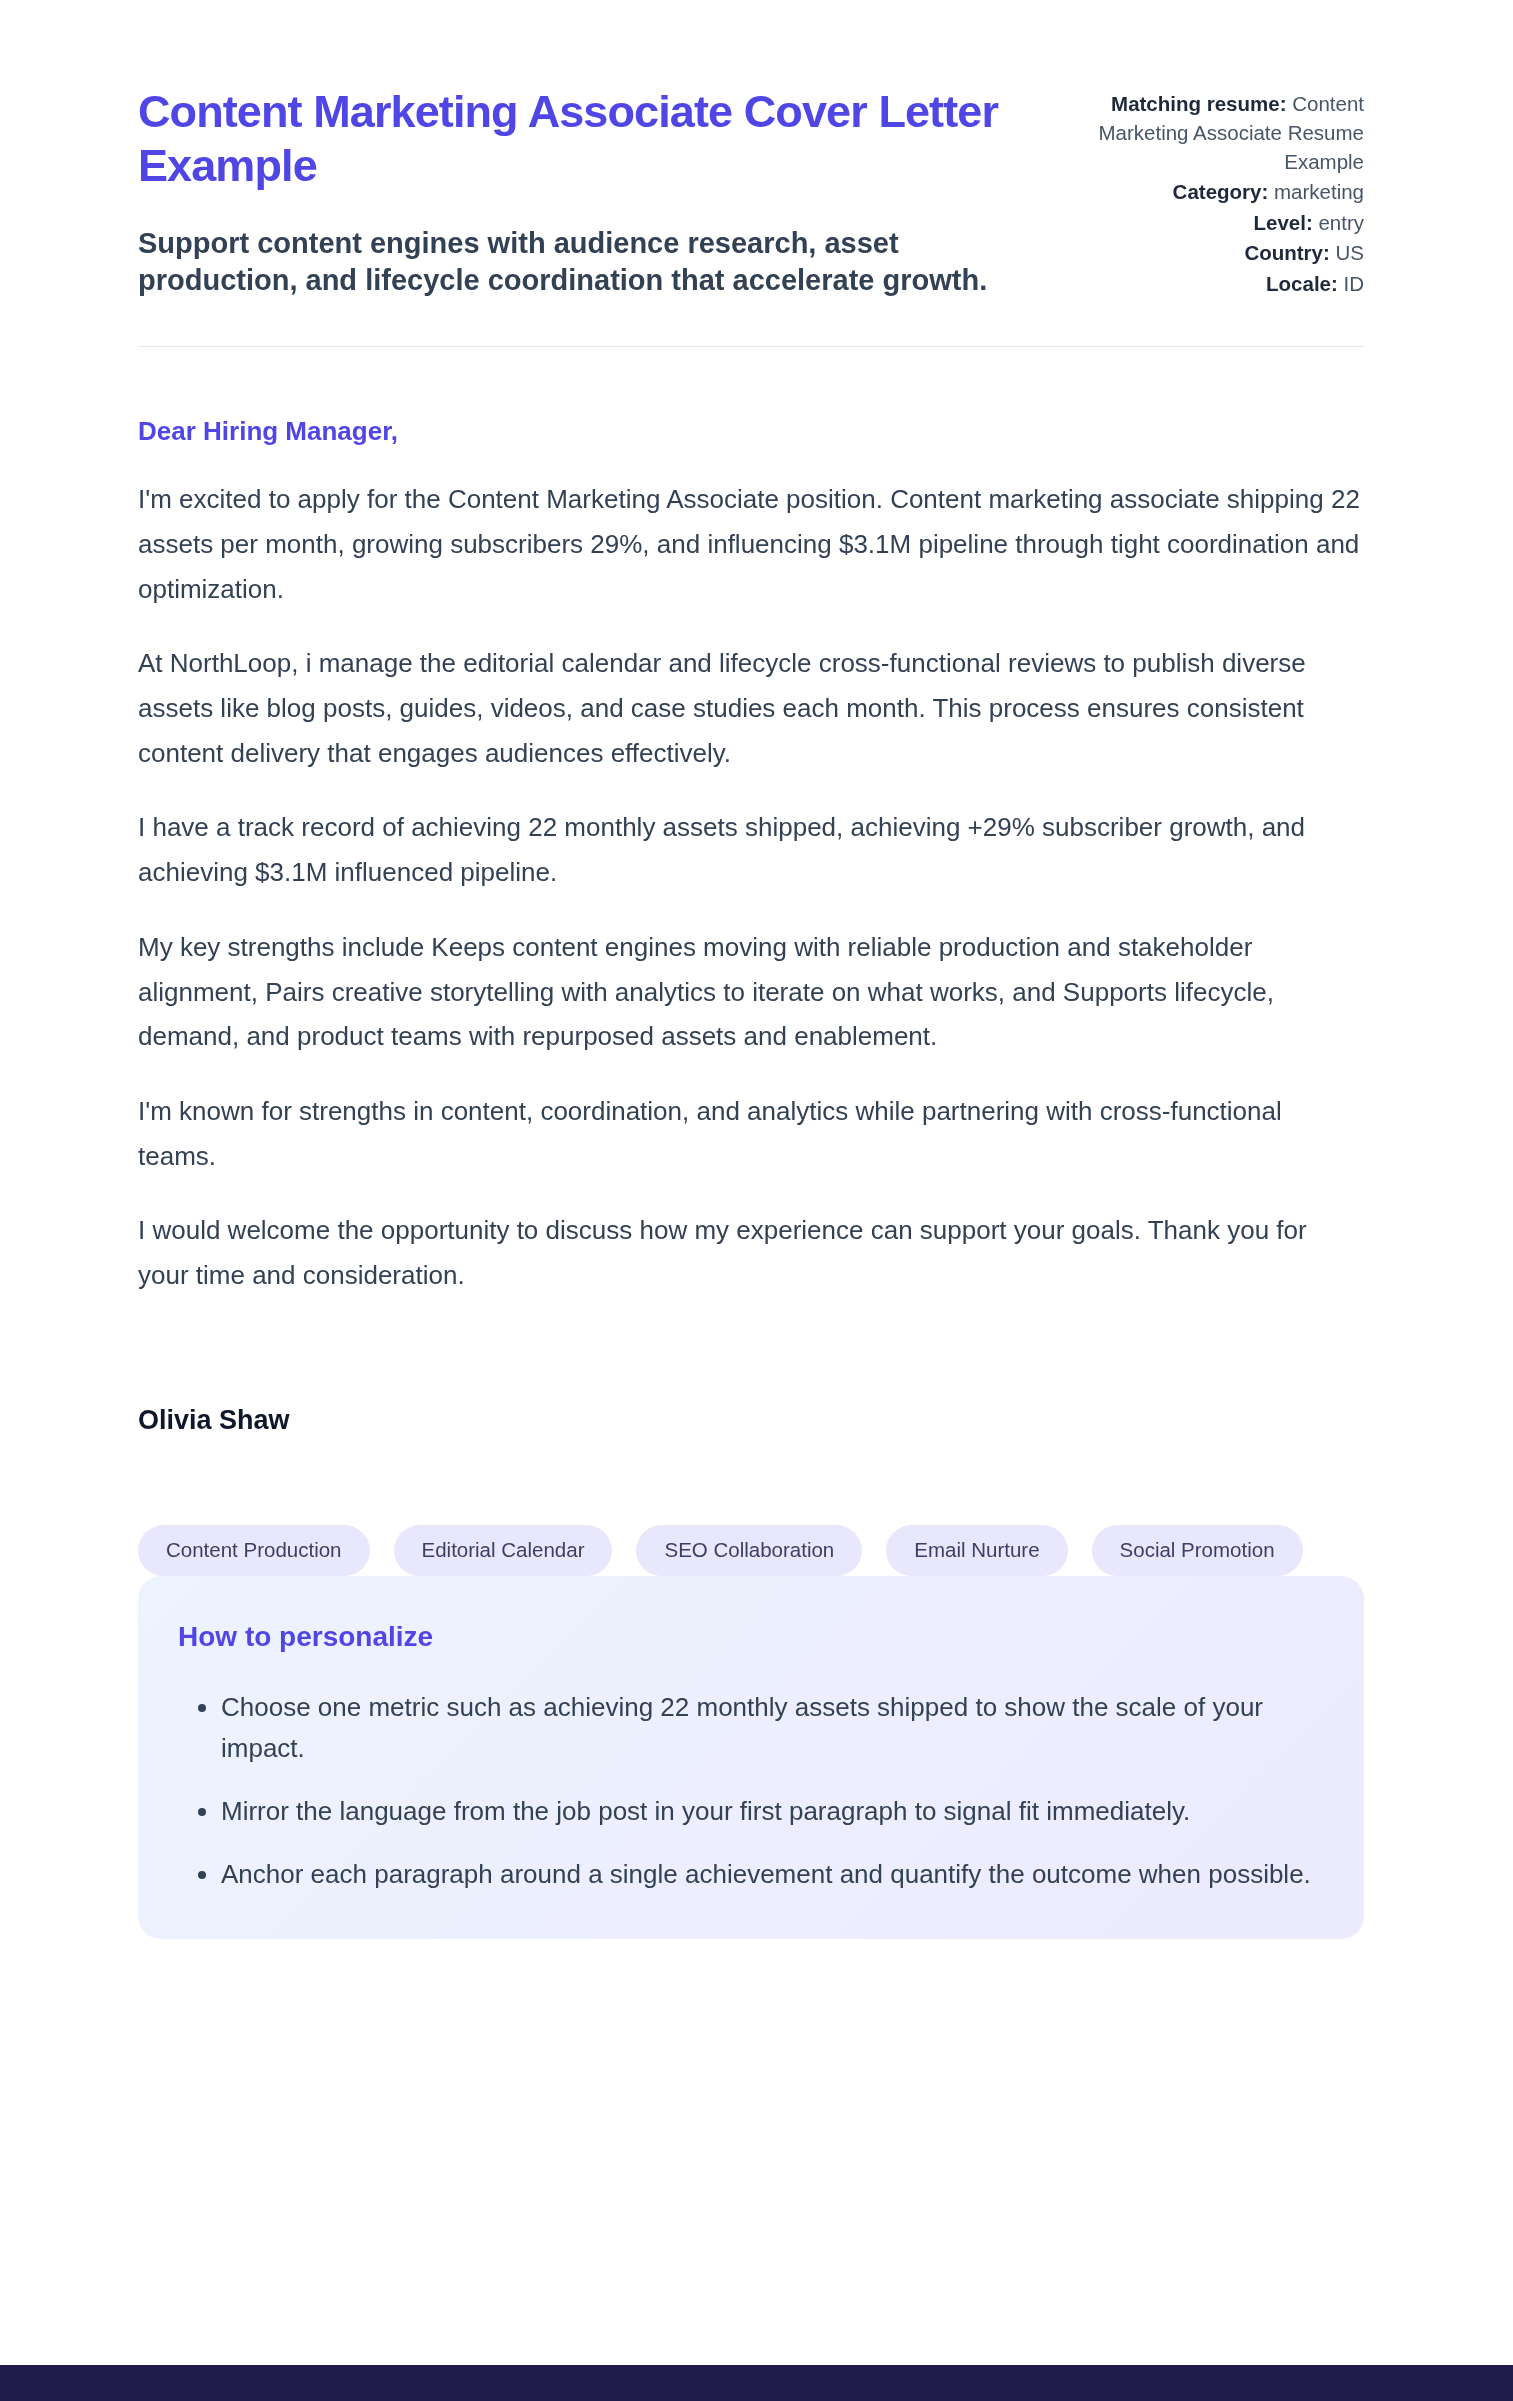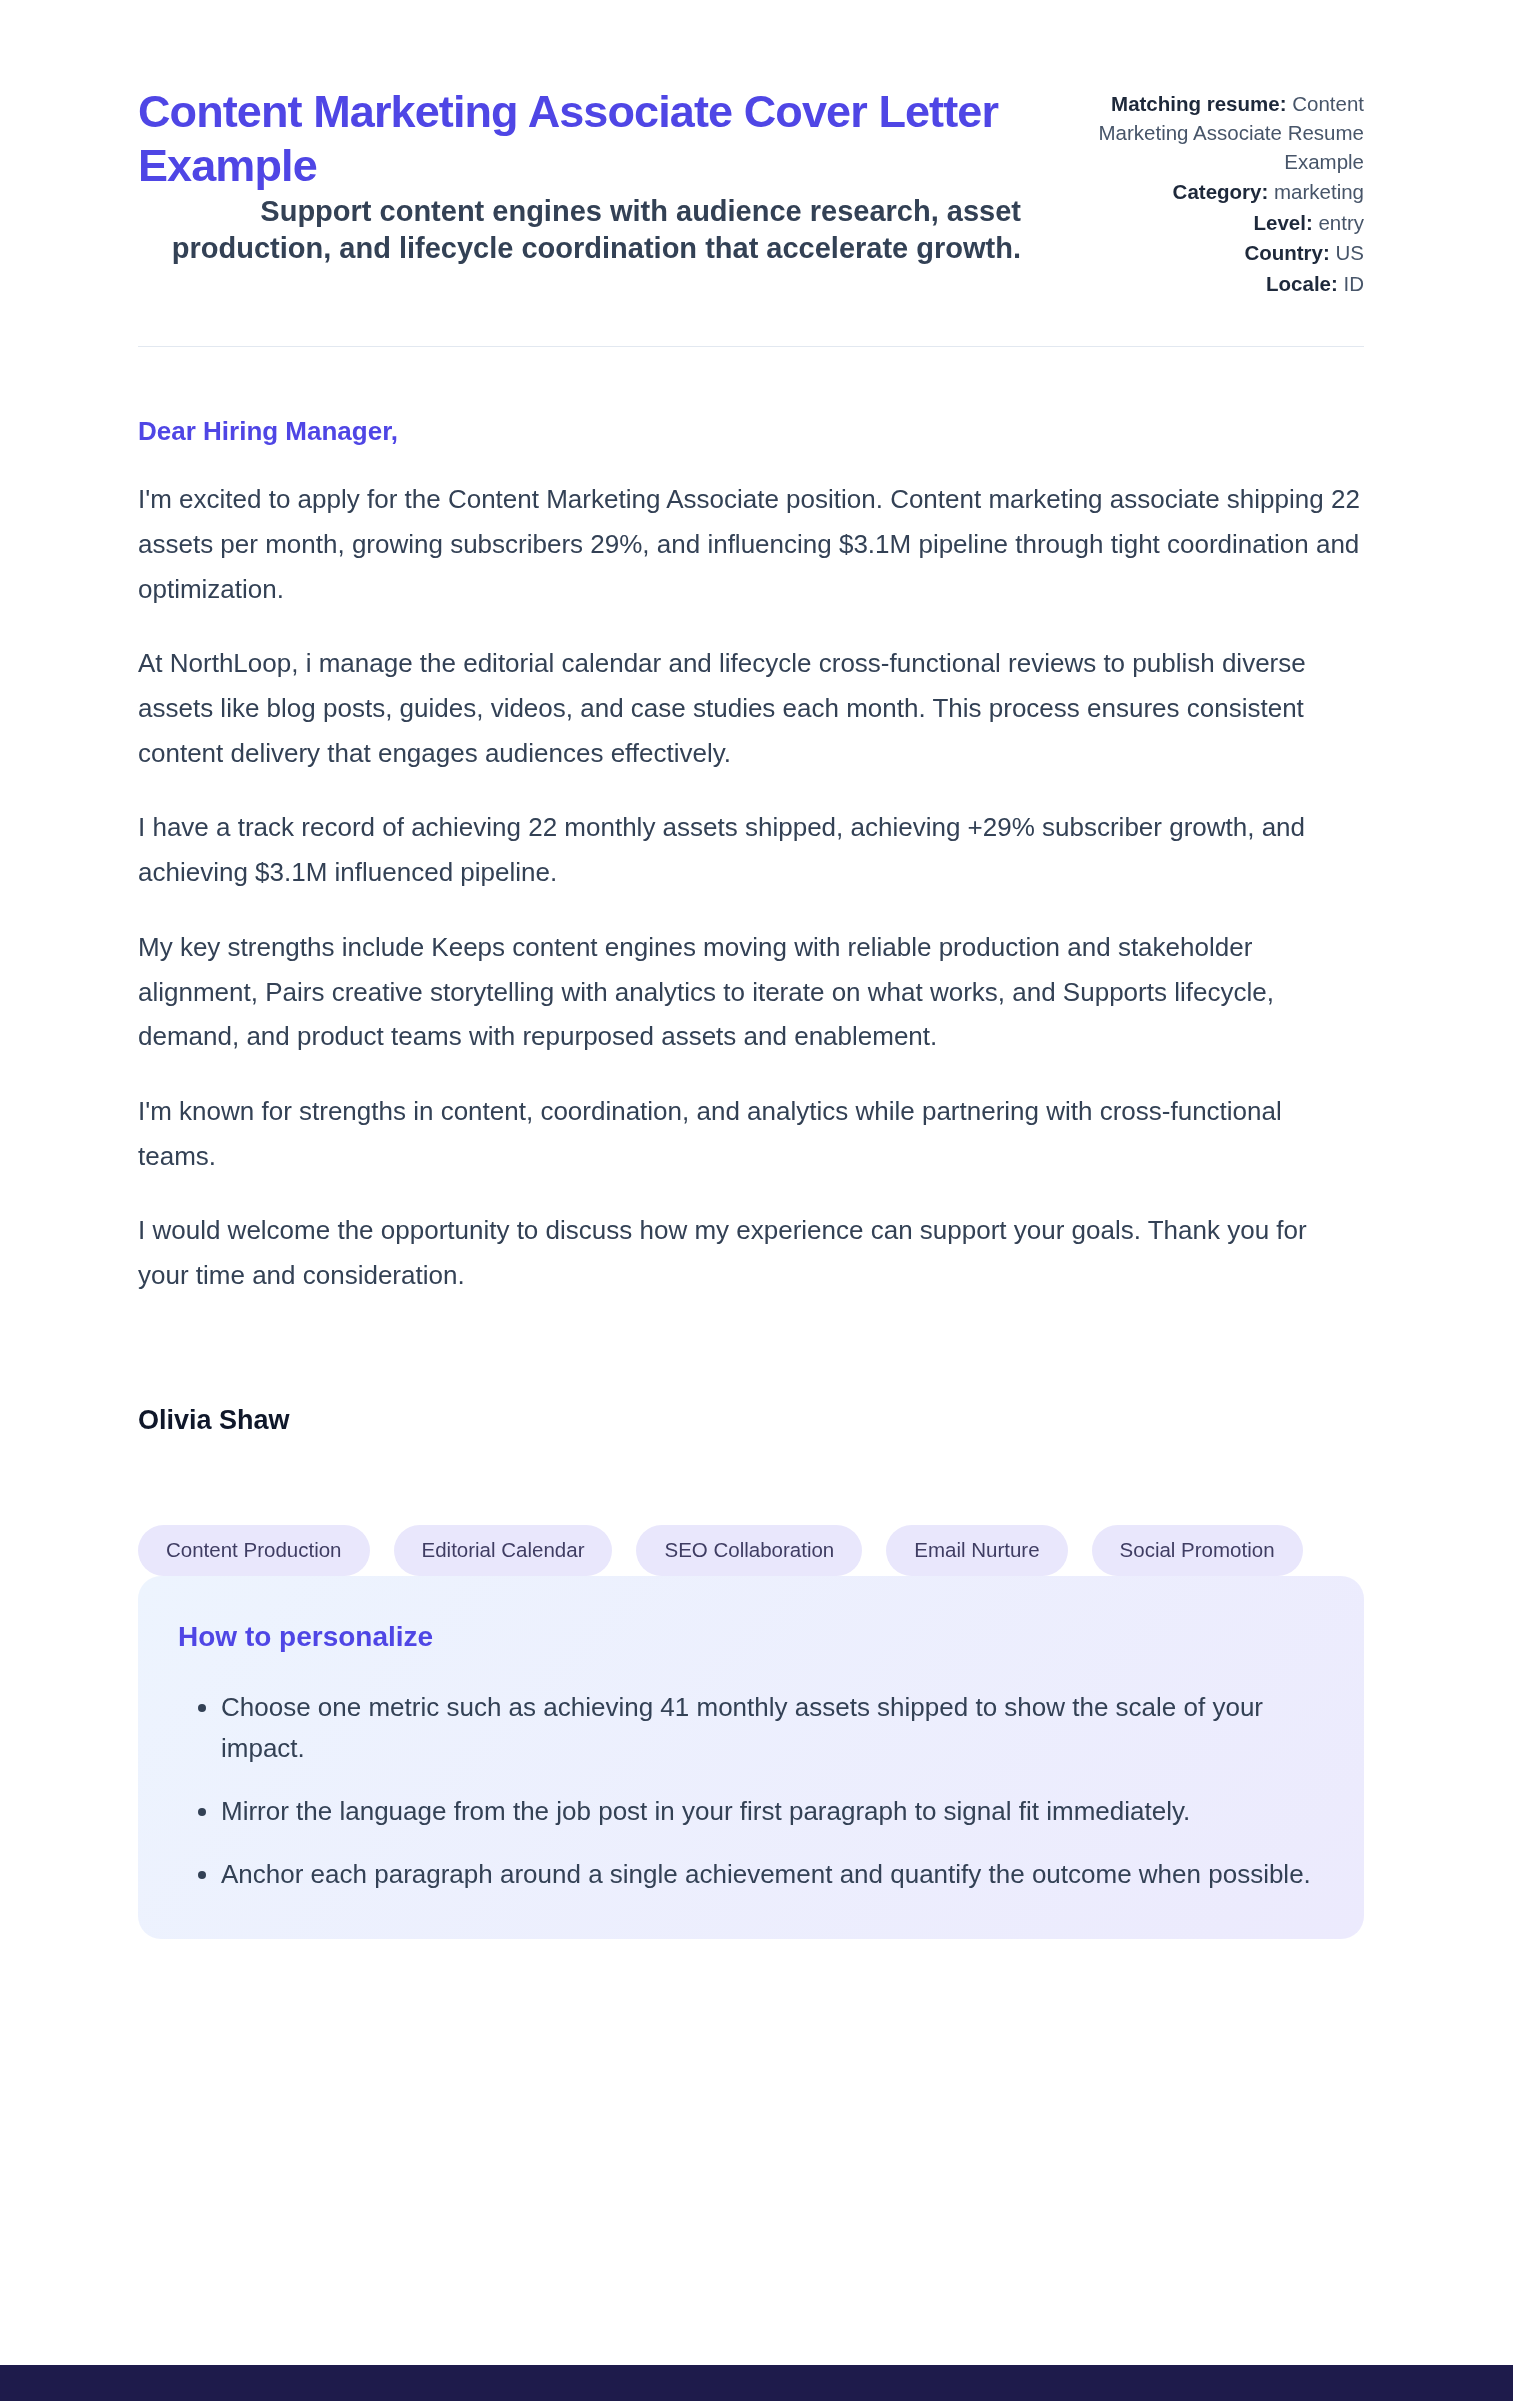--- a/index.html
+++ b/index.html
@@ -27,26 +27,25 @@
   }
   .header-left { max-width: 890px; }
   .page-title {
     color: #4f46e5;
     font-size: 45px;
     line-height: 1.2;
     font-weight: bold;
     letter-spacing: -0.9px;
   }
   .page-subtitle {
-    margin-top: 0;
+    margin-top: 32px;
     font-size: 29px;
     font-weight: bold;
     color: #334155;
     line-height: 1.26;
-    text-align: right;
   }
   .meta {
     width: 307px;
     flex-shrink: 0;
     text-align: right;
     font-size: 20.5px;
     line-height: 1.4;
     color: #475569;
     padding-top: 5.3px;
   }
@@ -179,21 +178,21 @@
     <span class="tag">Content Production</span>
     <span class="tag">Editorial Calendar</span>
     <span class="tag">SEO Collaboration</span>
     <span class="tag">Email Nurture</span>
     <span class="tag">Social Promotion</span>
   </div>
 
   <div class="tips-box">
     <h3 class="tips-heading">How to personalize</h3>
     <ul class="tips-list">
-      <li>Choose one metric such as achieving 41 monthly assets shipped to show the scale of your impact.</li>
+      <li>Choose one metric such as achieving 22 monthly assets shipped to show the scale of your impact.</li>
       <li>Mirror the language from the job post in your first paragraph to signal fit immediately.</li>
       <li>Anchor each paragraph around a single achievement and quantify the outcome when possible.</li>
     </ul>
   </div>
 
 </div>
 
 <div class="footer-band"></div>
 
 

